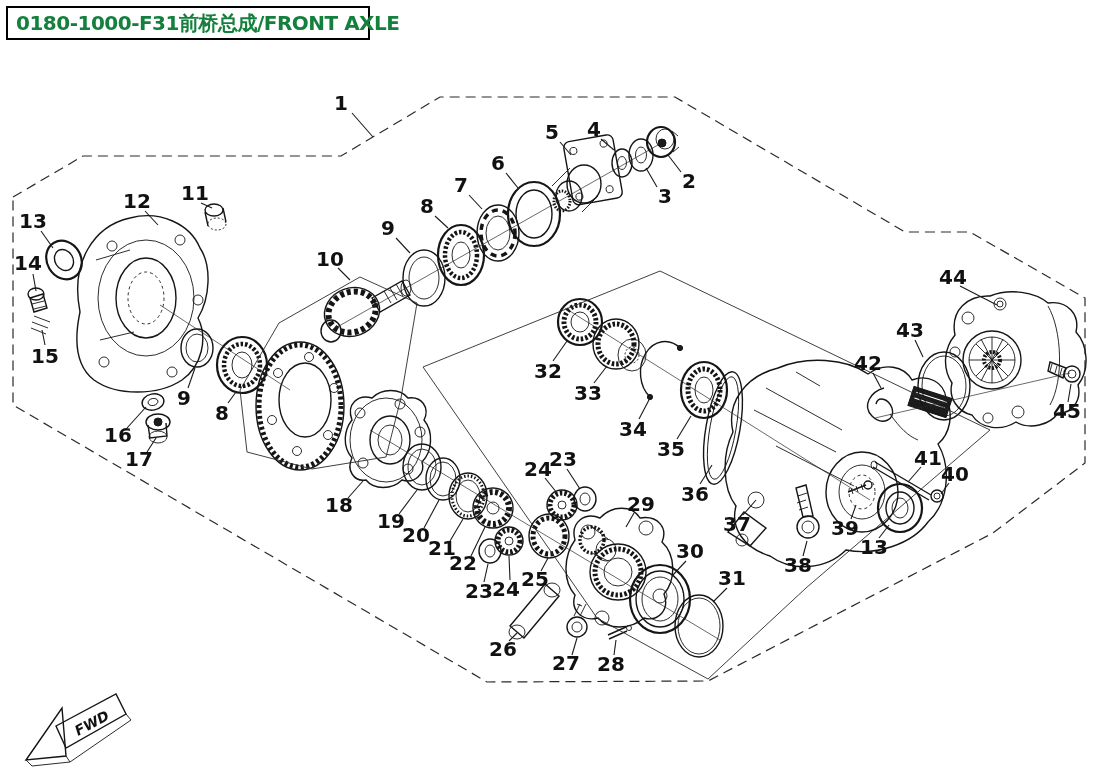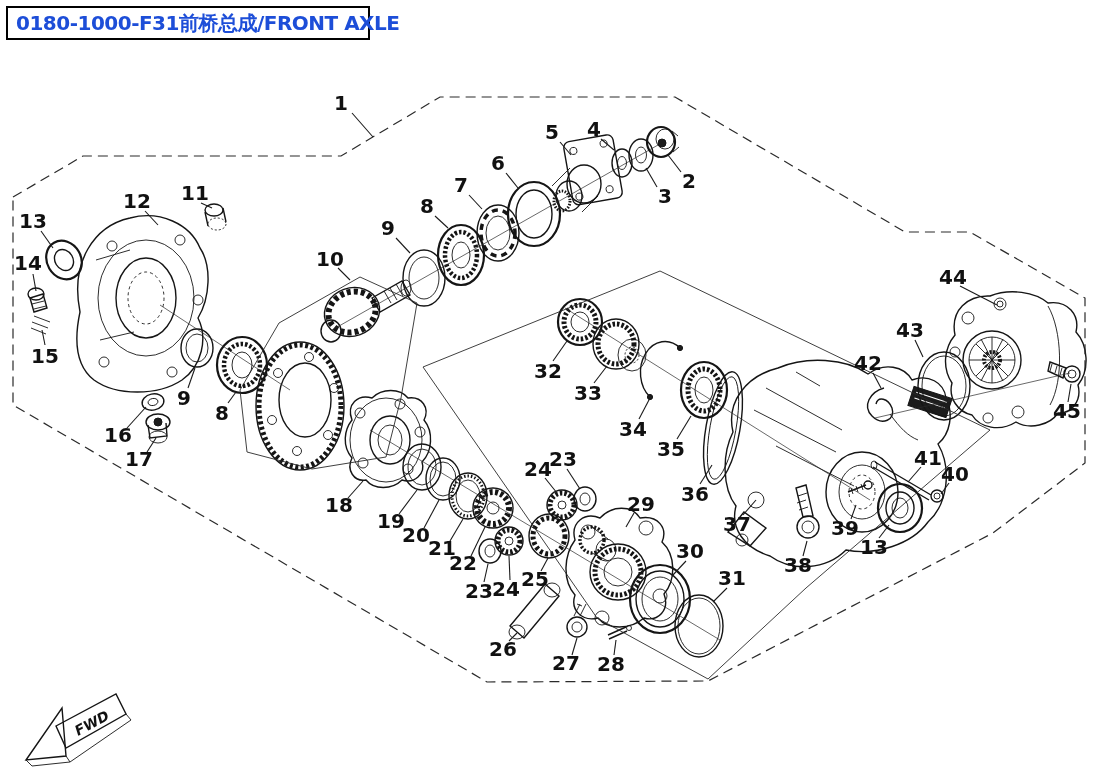--- a/index.html
+++ b/index.html
@@ -12,21 +12,21 @@
   .teeth{stroke:#151515;fill:none;}
   .dark{fill:#1c1c1c;stroke:#151515;}
   .leader{stroke:#1a1a1a;stroke-width:1.1;}
   .callout{font-family:"DejaVu Sans","Liberation Sans",sans-serif;font-size:20px;font-weight:bold;
            fill:#111;text-anchor:middle;}
   .boundary{fill:none;stroke:#2a2a2a;stroke-width:1.2;stroke-dasharray:10 6;}
   .groupline{fill:none;stroke:#2a2a2a;stroke-width:0.9;}
   .axis{stroke:#2a2a2a;stroke-width:0.7;}
   .titlebox{position:absolute;left:6px;top:6px;width:364px;height:34px;border:2.5px solid #000;
             background:#fff;display:flex;align-items:center;box-sizing:border-box;}
-  .titlebox span{font-size:20px;font-weight:bold;color:#1d4ed8;padding-left:8px;white-space:nowrap;
+  .titlebox span{font-size:20px;font-weight:bold;color:#15803d;padding-left:8px;white-space:nowrap;
                  letter-spacing:-0.5px;}
   .fwdtext{font-family:"DejaVu Sans","Liberation Sans",sans-serif;font-size:14px;font-weight:bold;
            fill:#111;font-style:italic;}
 </style>
 </head>
 <body>
 
 <div class="page">
 
   <div class="titlebox">

